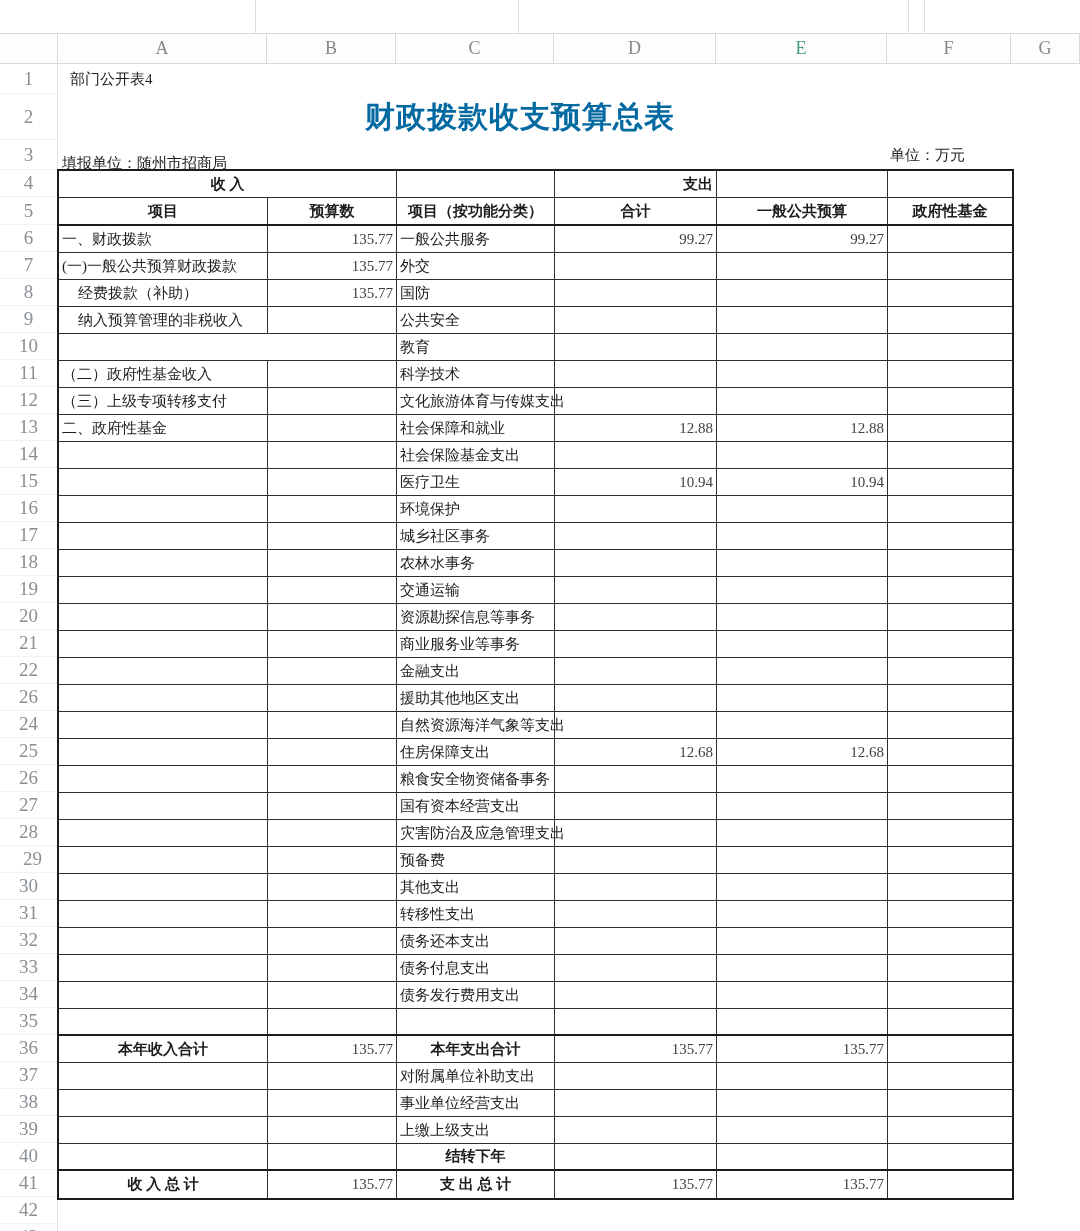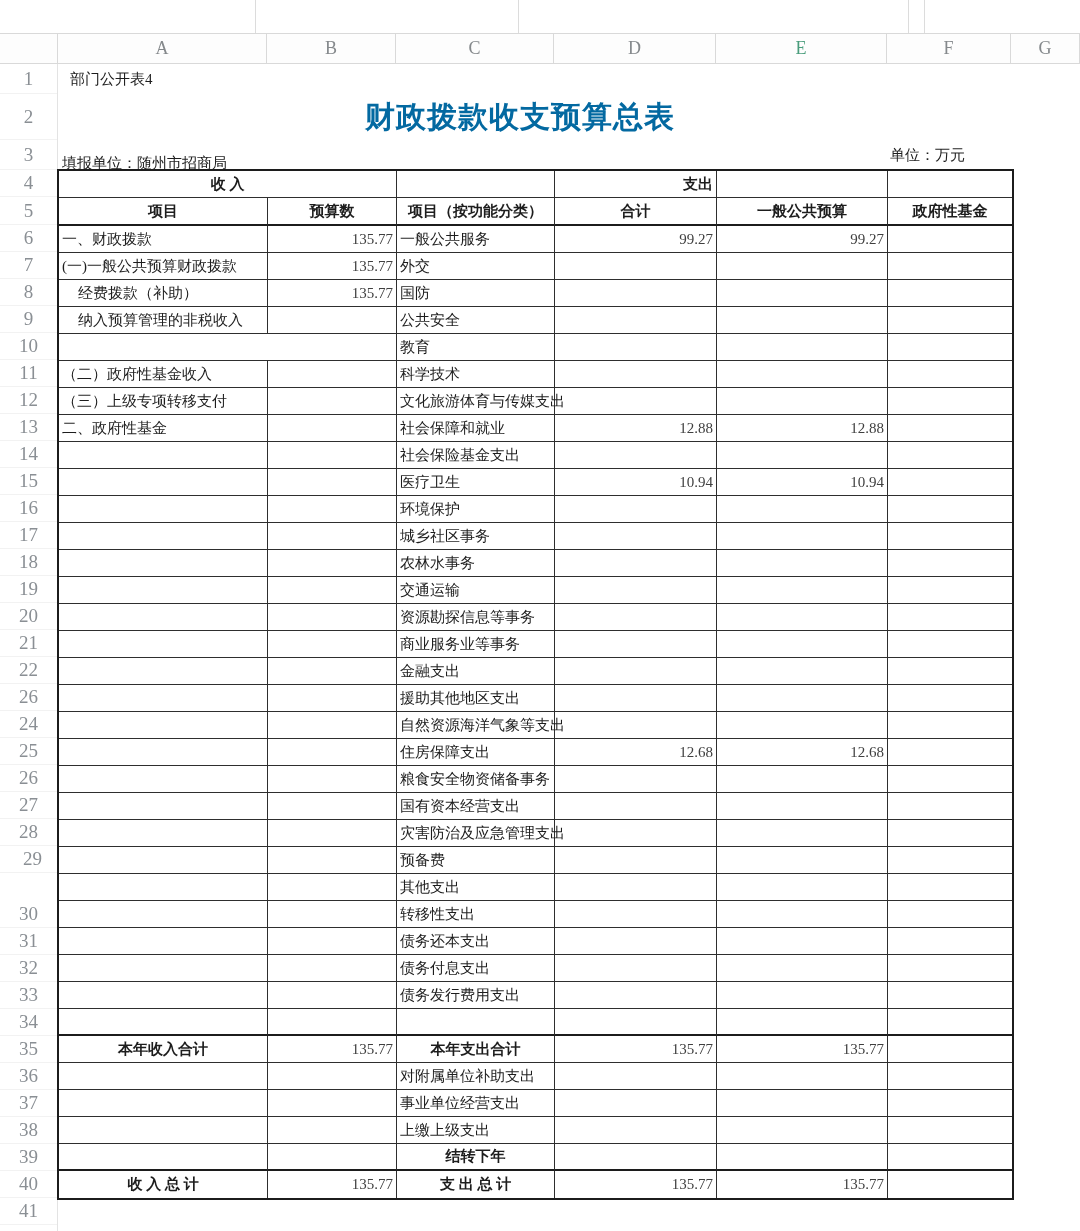--- a/index.html
+++ b/index.html
@@ -96,21 +96,21 @@
       <div class="rownum" style="height: 27px;">20</div>
       <div class="rownum" style="height: 27px;">21</div>
       <div class="rownum" style="height: 27px;">22</div>
       <div class="rownum" style="height: 27px;">26</div>
       <div class="rownum" style="height: 27px;">24</div>
       <div class="rownum" style="height: 27px;">25</div>
       <div class="rownum" style="height: 27px;">26</div>
       <div class="rownum" style="height: 27px;">27</div>
       <div class="rownum" style="height: 27px;">28</div>
       <div class="rownum" style="height: 27px; padding-left: 8px;">29</div>
-      <div class="rownum" style="height: 27px; margin-top: 28px;">30</div>
+      <div class="rownum" style="height: 27px;">30</div>
       <div class="rownum" style="height: 27px;">31</div>
       <div class="rownum" style="height: 27px;">32</div>
       <div class="rownum" style="height: 27px;">33</div>
       <div class="rownum" style="height: 27px;">34</div>
       <div class="rownum" style="height: 27px;">35</div>
       <div class="rownum" style="height: 27px;">36</div>
       <div class="rownum" style="height: 27px;">37</div>
       <div class="rownum" style="height: 27px;">38</div>
       <div class="rownum" style="height: 27px;">39</div>
       <div class="rownum" style="height: 27px;">40</div>

